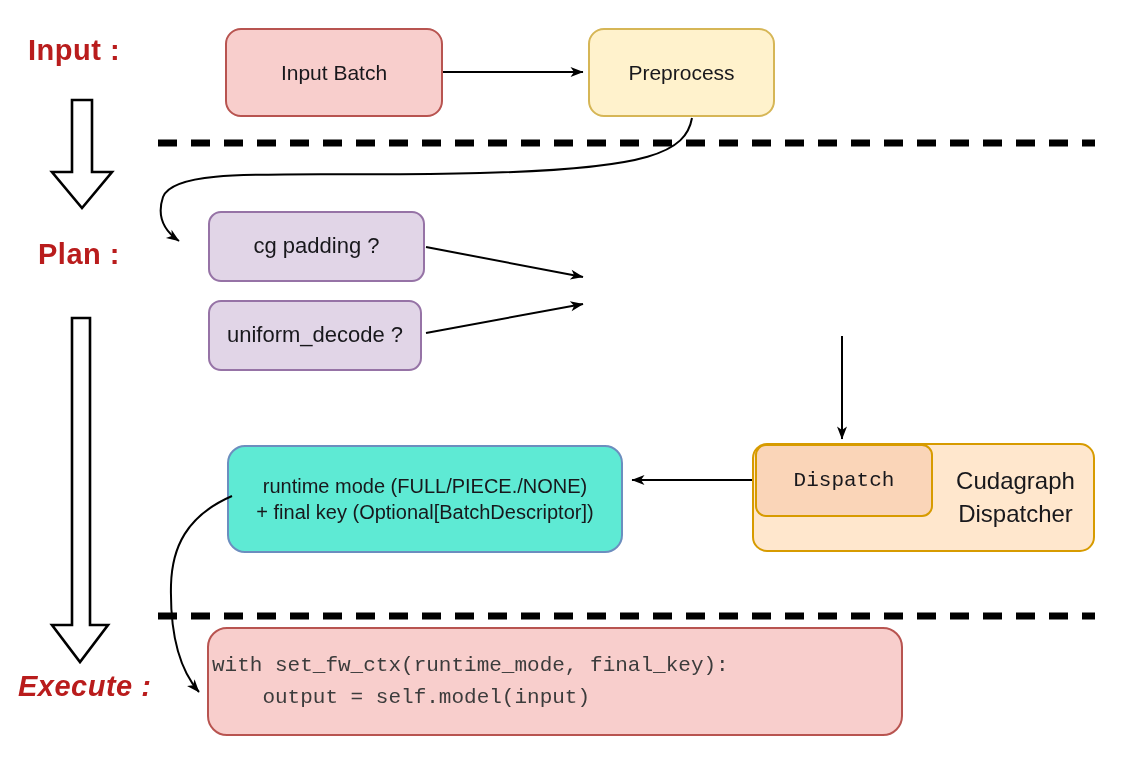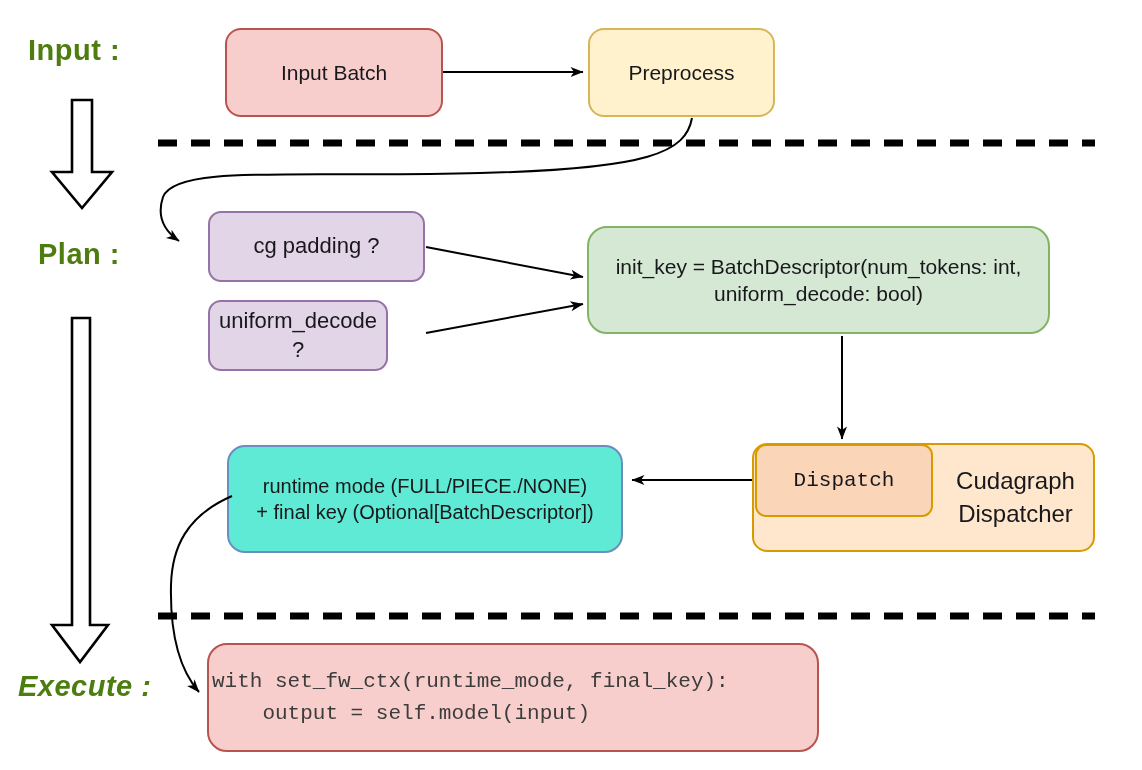--- a/index.html
+++ b/index.html
@@ -6,21 +6,21 @@
   .canvas{
     position:relative;
     width:1142px;height:770px;
     background:#ffffff;
     font-family:"Liberation Sans", sans-serif;
     overflow:hidden;
   }
   svg.overlay{position:absolute;left:0;top:0;width:1142px;height:770px;pointer-events:none;z-index:3;}
   .stage-label{
     position:absolute;z-index:2;
-    font-weight:700;font-size:29px;color:#4d7c0f;
+    font-weight:700;font-size:29px;color:#b91c1c;
     letter-spacing:0.5px;white-space:nowrap;
   }
   .box{
     position:absolute;z-index:2;
     box-sizing:border-box;
     display:flex;flex-direction:column;align-items:center;justify-content:center;
     text-align:center;color:#18181c;line-height:1.3;
   }
   .box span{display:block;}
   .node-red   {background:#f8cecc;border:2px solid #b85450;border-radius:16px;font-size:21px;}
@@ -33,27 +33,27 @@
   .dispatcher-text{position:absolute;z-index:2;display:flex;flex-direction:column;align-items:center;justify-content:center;font-size:24px;color:#18181c;line-height:1.35;text-align:left;}
   .node-code{
     background:#f8cecc;border:2px solid #b85450;border-radius:20px;
     font-family:"Liberation Mono", monospace;font-size:21px;color:#3c3c3c;
     align-items:flex-start;text-align:left;line-height:1.5;padding-left:3px;
   }
   .node-code span{white-space:pre;}
   #input-batch    {left:225px;top:28px;width:218px;height:89px;}
   #preprocess     {left:588px;top:28px;width:187px;height:89px;}
   #cg-padding     {left:208px;top:211px;width:217px;height:71px;}
-  #uniform-decode {left:208px;top:300px;width:180px;height:71px;}
+  #uniform-decode {left:208px;top:300px;width:214px;height:71px;}
   #init-key       {left:587px;top:226px;width:463px;height:108px;}
   #dispatcher-outer{left:752px;top:443px;width:343px;height:109px;}
   #dispatch-inner {left:755px;top:444px;width:178px;height:73px;font-family:Liberation Mono, monospace;}
   #dispatcher-label{left:938px;top:455px;width:155px;height:85px;}
   #runtime-mode   {left:227px;top:445px;width:396px;height:108px;}
-  #execute-code   {left:207px;top:643px;width:612px;height:109px;}
+  #execute-code   {left:207px;top:627px;width:696px;height:109px;}
   #label-input  {left:28px;top:34px;}
   #label-plan   {left:38px;top:238px;}
   #label-execute{left:18px;top:670px;font-style:italic;}
   .conn{stroke:#000000;stroke-width:2;fill:none;}
   .dash{stroke:#000000;stroke-width:7;fill:none;stroke-dasharray:19 14;}
   .hollow{fill:#ffffff;stroke:#000000;stroke-width:2.6;stroke-linejoin:miter;}
 </style>
 </head>
 <body>
 
@@ -99,24 +99,20 @@
   </div>
 
   <div class="box node-purple" id="cg-padding">
     <span>cg padding ?</span>
   </div>
 
   <div class="box node-purple" id="uniform-decode">
     <span>uniform_decode ?</span>
   </div>
 
-  <div class="box node-green" id="init-key">
-    <span>init_key = BatchDescriptor(num_tokens: int,</span>
-    <span>uniform_decode: bool)</span>
-  </div>
 
   <div class="box node-orange-outer" id="dispatcher-outer"></div>
   <div class="box node-orange-inner" id="dispatch-inner">
     <span>Dispatch</span>
   </div>
   <div class="dispatcher-text" id="dispatcher-label">
     <span>Cudagraph</span>
     <span>Dispatcher</span>
   </div>
 

